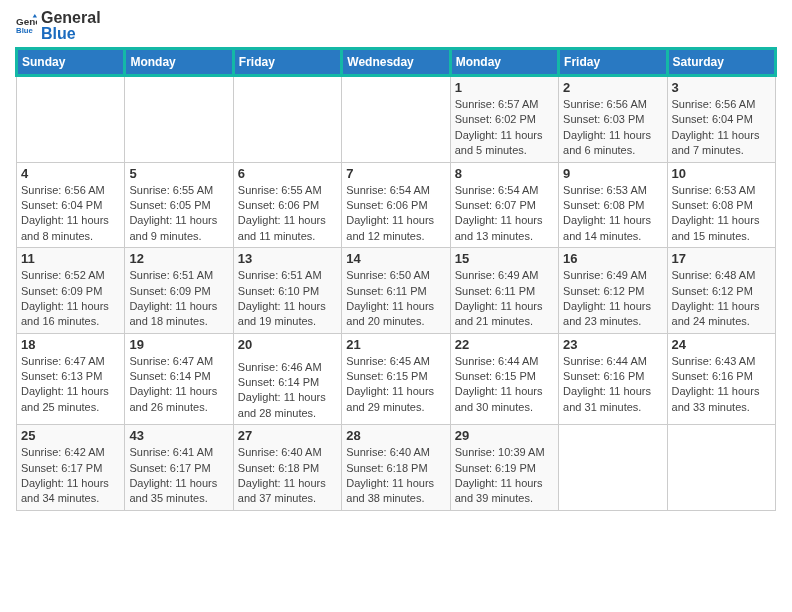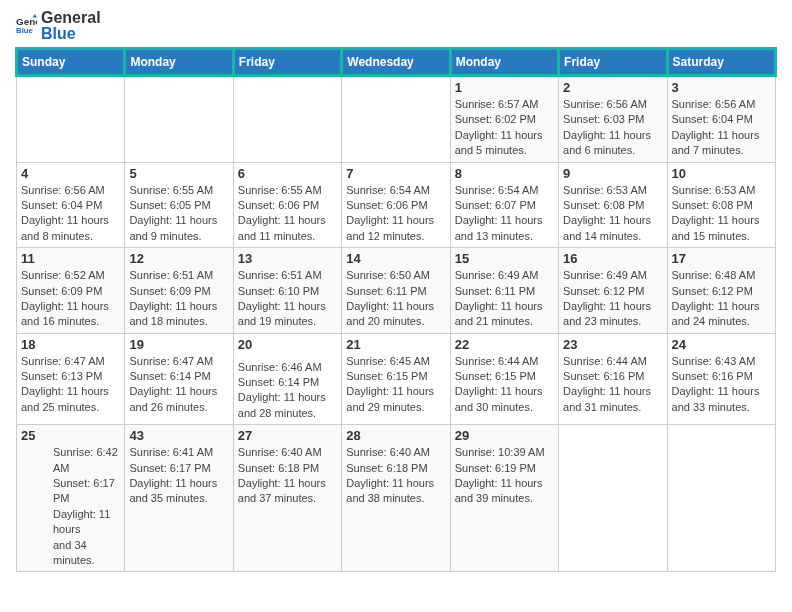--- a/index.html
+++ b/index.html
@@ -297,21 +297,21 @@
             <span class="day-number">24</span>
             <div class="day-info" style="white-space: pre-line;">Sunrise: 6:43 AM
 Sunset: 6:16 PM
 Daylight: 11 hours
 and 33 minutes.</div>
           </td>
         </tr>
         <tr>
           <td>
             <span class="day-number">25</span>
-            <div class="day-info" style="white-space: pre-line; margin-left: 32px;">Sunrise: 6:42 AM
+            <div class="day-info" style="white-space: pre-line;">Sunrise: 6:42 AM
 Sunset: 6:17 PM
 Daylight: 11 hours
 and 34 minutes.</div>
           </td>
           <td>
             <span class="day-number">43</span>
             <div class="day-info" style="white-space: pre-line;">Sunrise: 6:41 AM
 Sunset: 6:17 PM
 Daylight: 11 hours
 and 35 minutes.</div>

